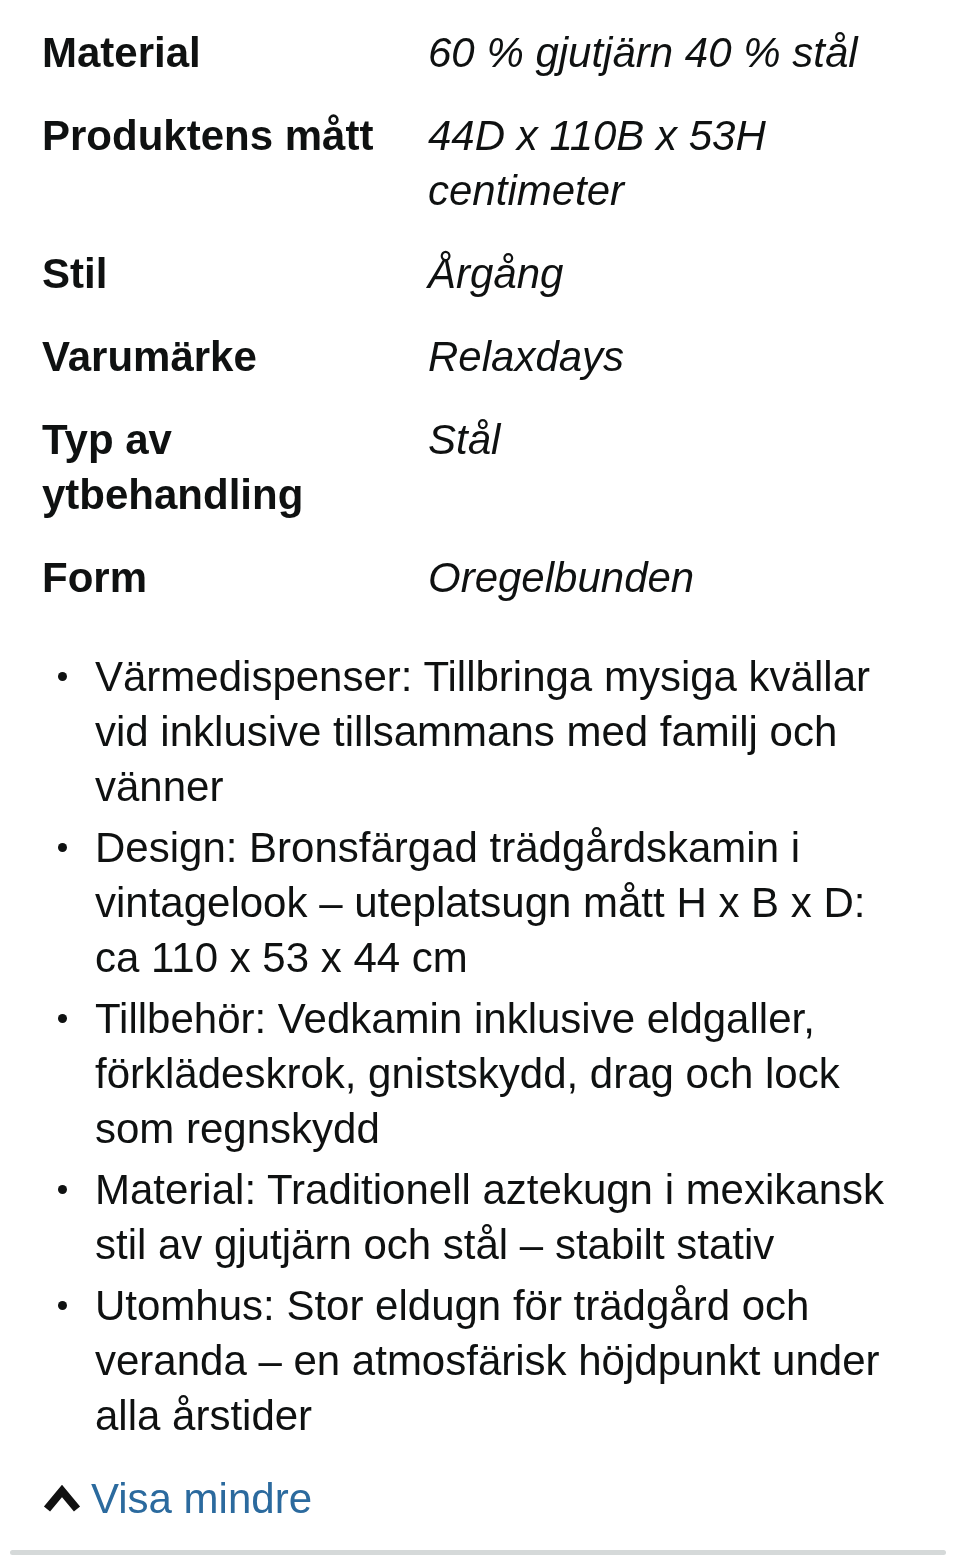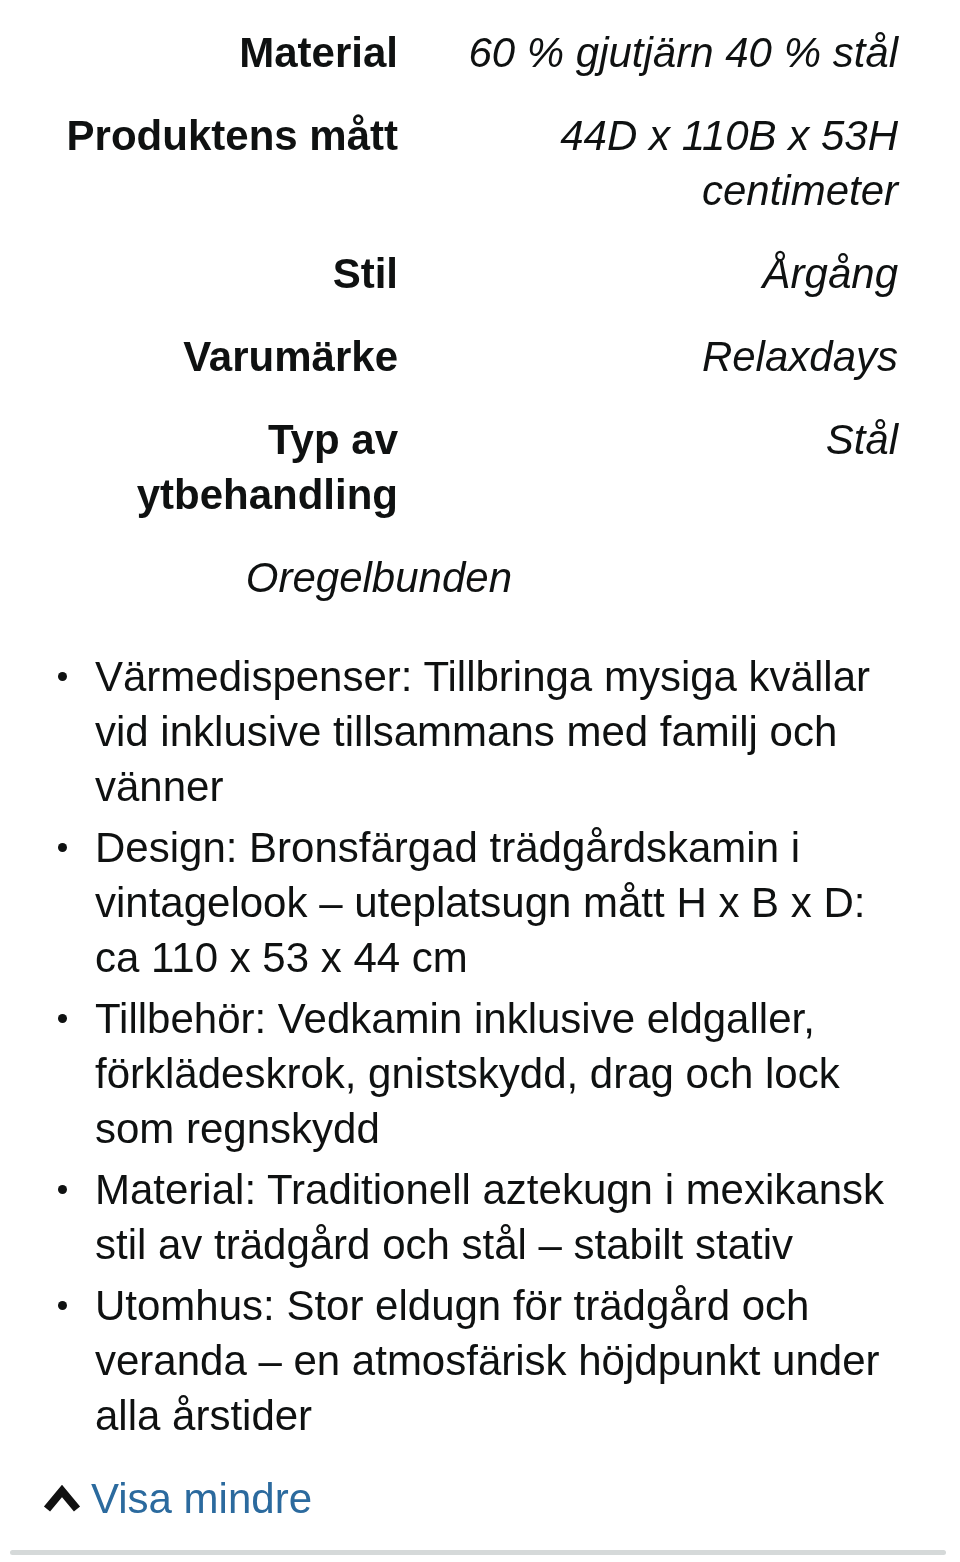--- a/index.html
+++ b/index.html
@@ -21,21 +21,20 @@
     -webkit-font-smoothing:antialiased;
   }
   .section{
     padding:25px 0 0 42px;
   }
   
   .spec-table{
     display:flex;
     flex-direction:column;
     row-gap:28px;
-    text-align:right;
   }
   .spec-row{
     display:flex;
     align-items:flex-start;
   }
   .spec-label{
     flex:0 0 386px;
     width:386px;
     font-weight:700;
     padding-right:30px;
@@ -114,40 +113,41 @@
     </div>
     <div class="spec-row">
       <div class="spec-label">Varumärke</div>
       <div class="spec-value">Relaxdays</div>
     </div>
     <div class="spec-row">
       <div class="spec-label">Typ av ytbehandling</div>
       <div class="spec-value">Stål</div>
     </div>
     <div class="spec-row">
+      <div class="spec-label">Form</div>
       <div class="spec-value">Oregelbunden</div>
     </div>
   </div>
 
   <ul class="bullet-list">
     <li class="bullet-item">
       <span class="bullet-dot"></span>
       <span class="bullet-text">Värmedispenser: Tillbringa mysiga kvällar vid inklusive tillsammans med familj och vänner</span>
     </li>
     <li class="bullet-item">
       <span class="bullet-dot"></span>
       <span class="bullet-text">Design: Bronsfärgad trädgårdskamin i vintagelook – uteplatsugn mått H x B x D: ca 110 x 53 x 44 cm</span>
     </li>
     <li class="bullet-item">
       <span class="bullet-dot"></span>
       <span class="bullet-text">Tillbehör: Vedkamin inklusive eldgaller, förklädeskrok, gnistskydd, drag och lock som regnskydd</span>
     </li>
     <li class="bullet-item">
       <span class="bullet-dot"></span>
-      <span class="bullet-text">Material: Traditionell aztekugn i mexikansk stil av trädgård och stål – stabilt stativ</span>
+      <span class="bullet-text">Material: Traditionell aztekugn i mexikansk stil av gjutjärn och stål – stabilt stativ</span>
     </li>
     <li class="bullet-item">
       <span class="bullet-dot"></span>
       <span class="bullet-text">Utomhus: Stor eldugn för trädgård och veranda – en atmosfärisk höjdpunkt under alla årstider</span>
     </li>
   </ul>
 
   <a class="show-less">
     <span class="chevron-wrap">
       <svg width="40" height="29" viewBox="0 0 40 29" aria-hidden="true">

